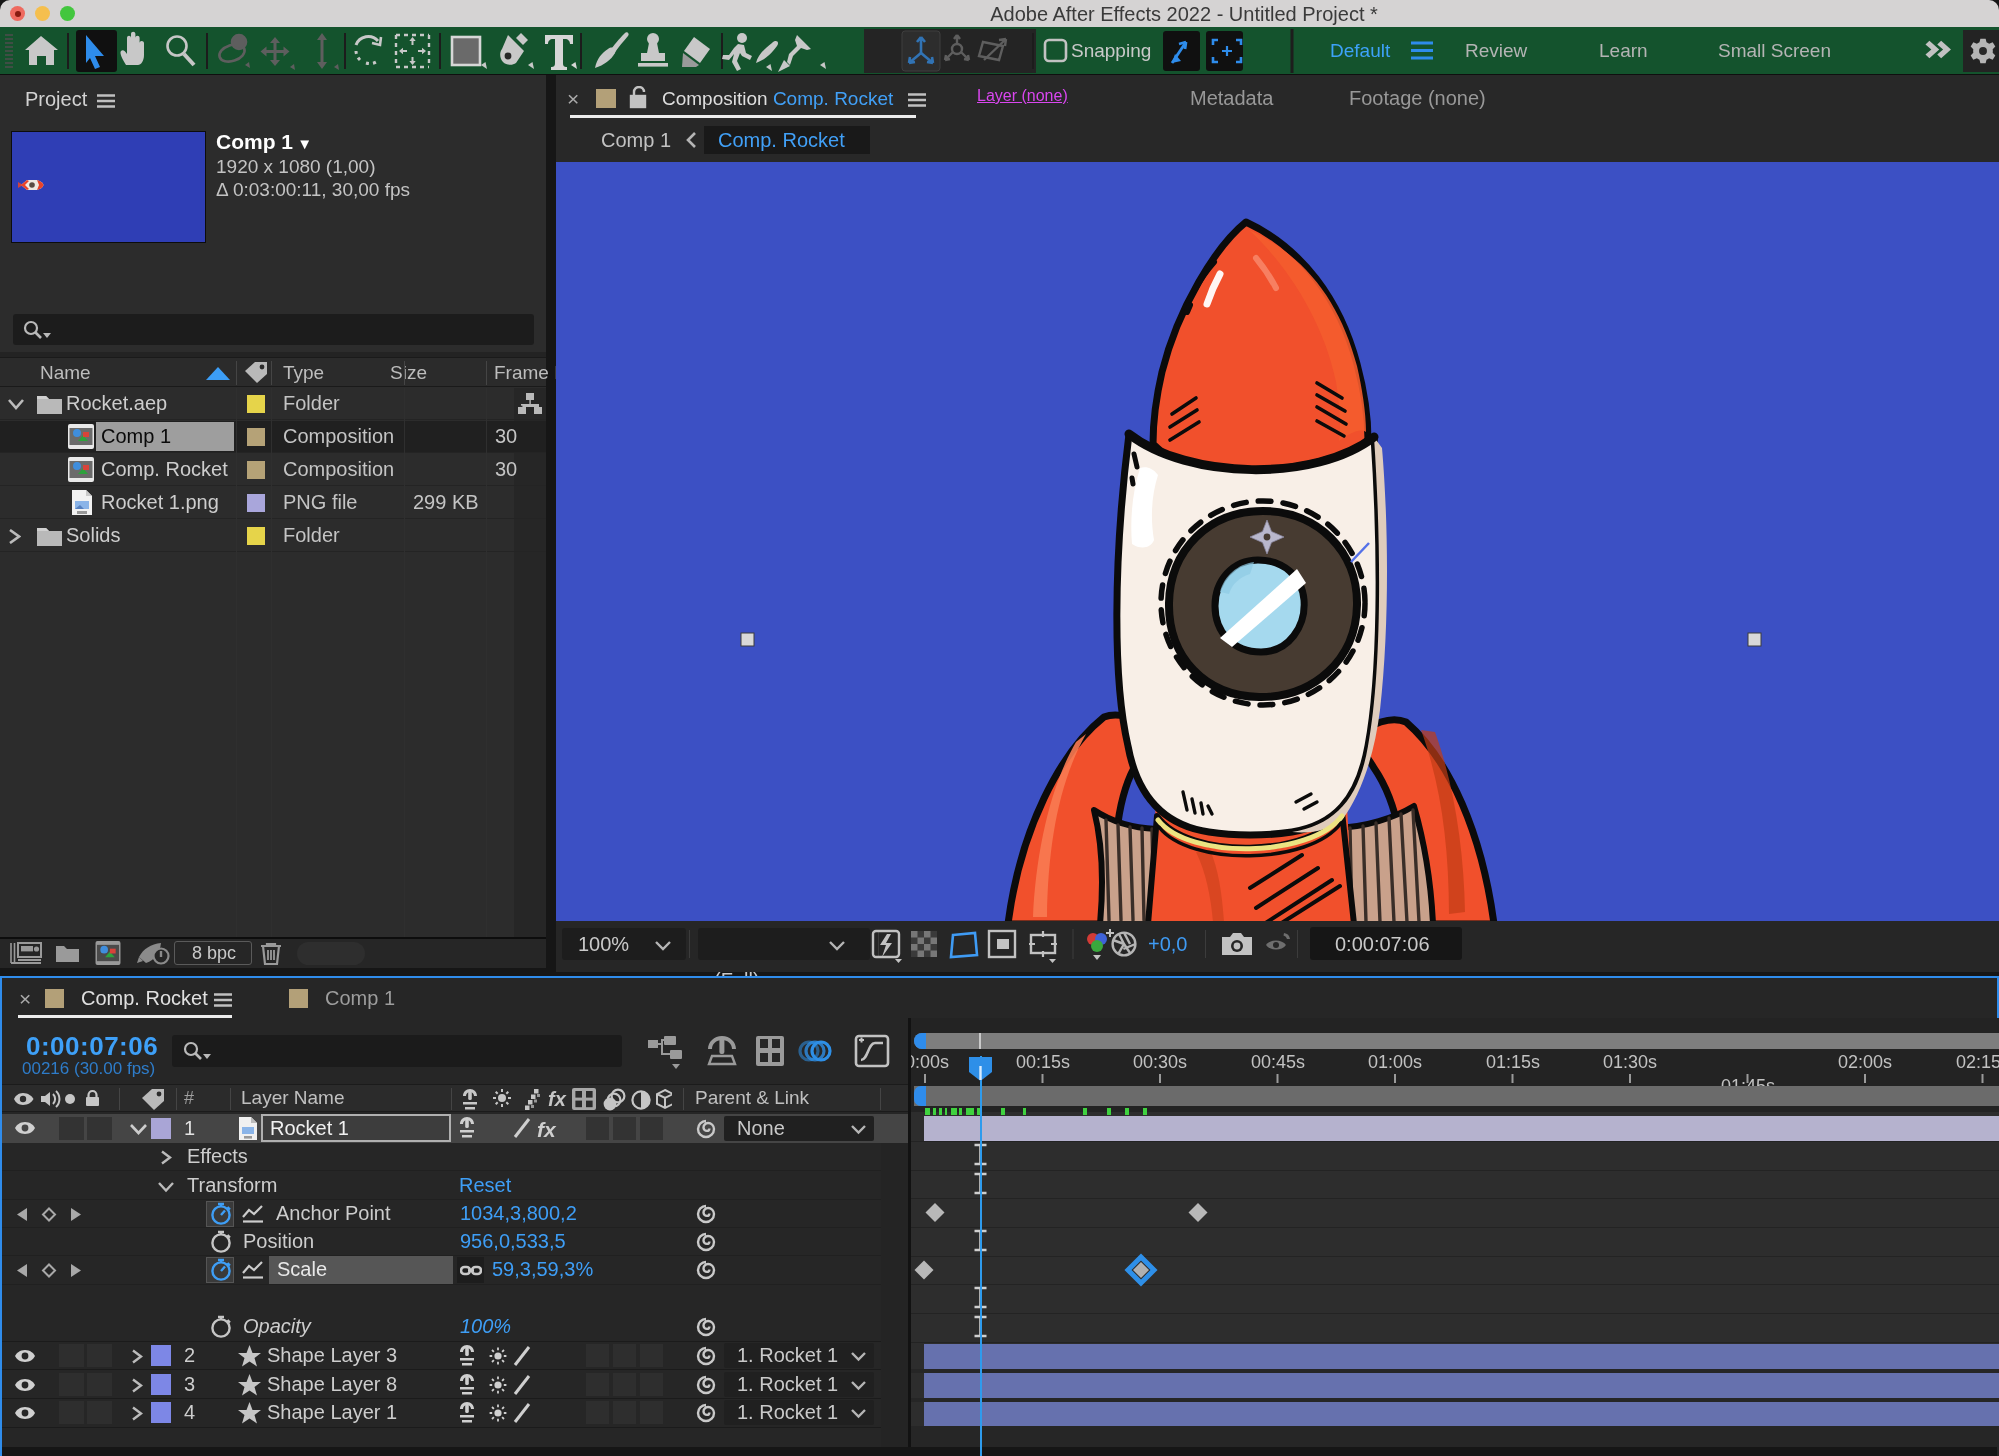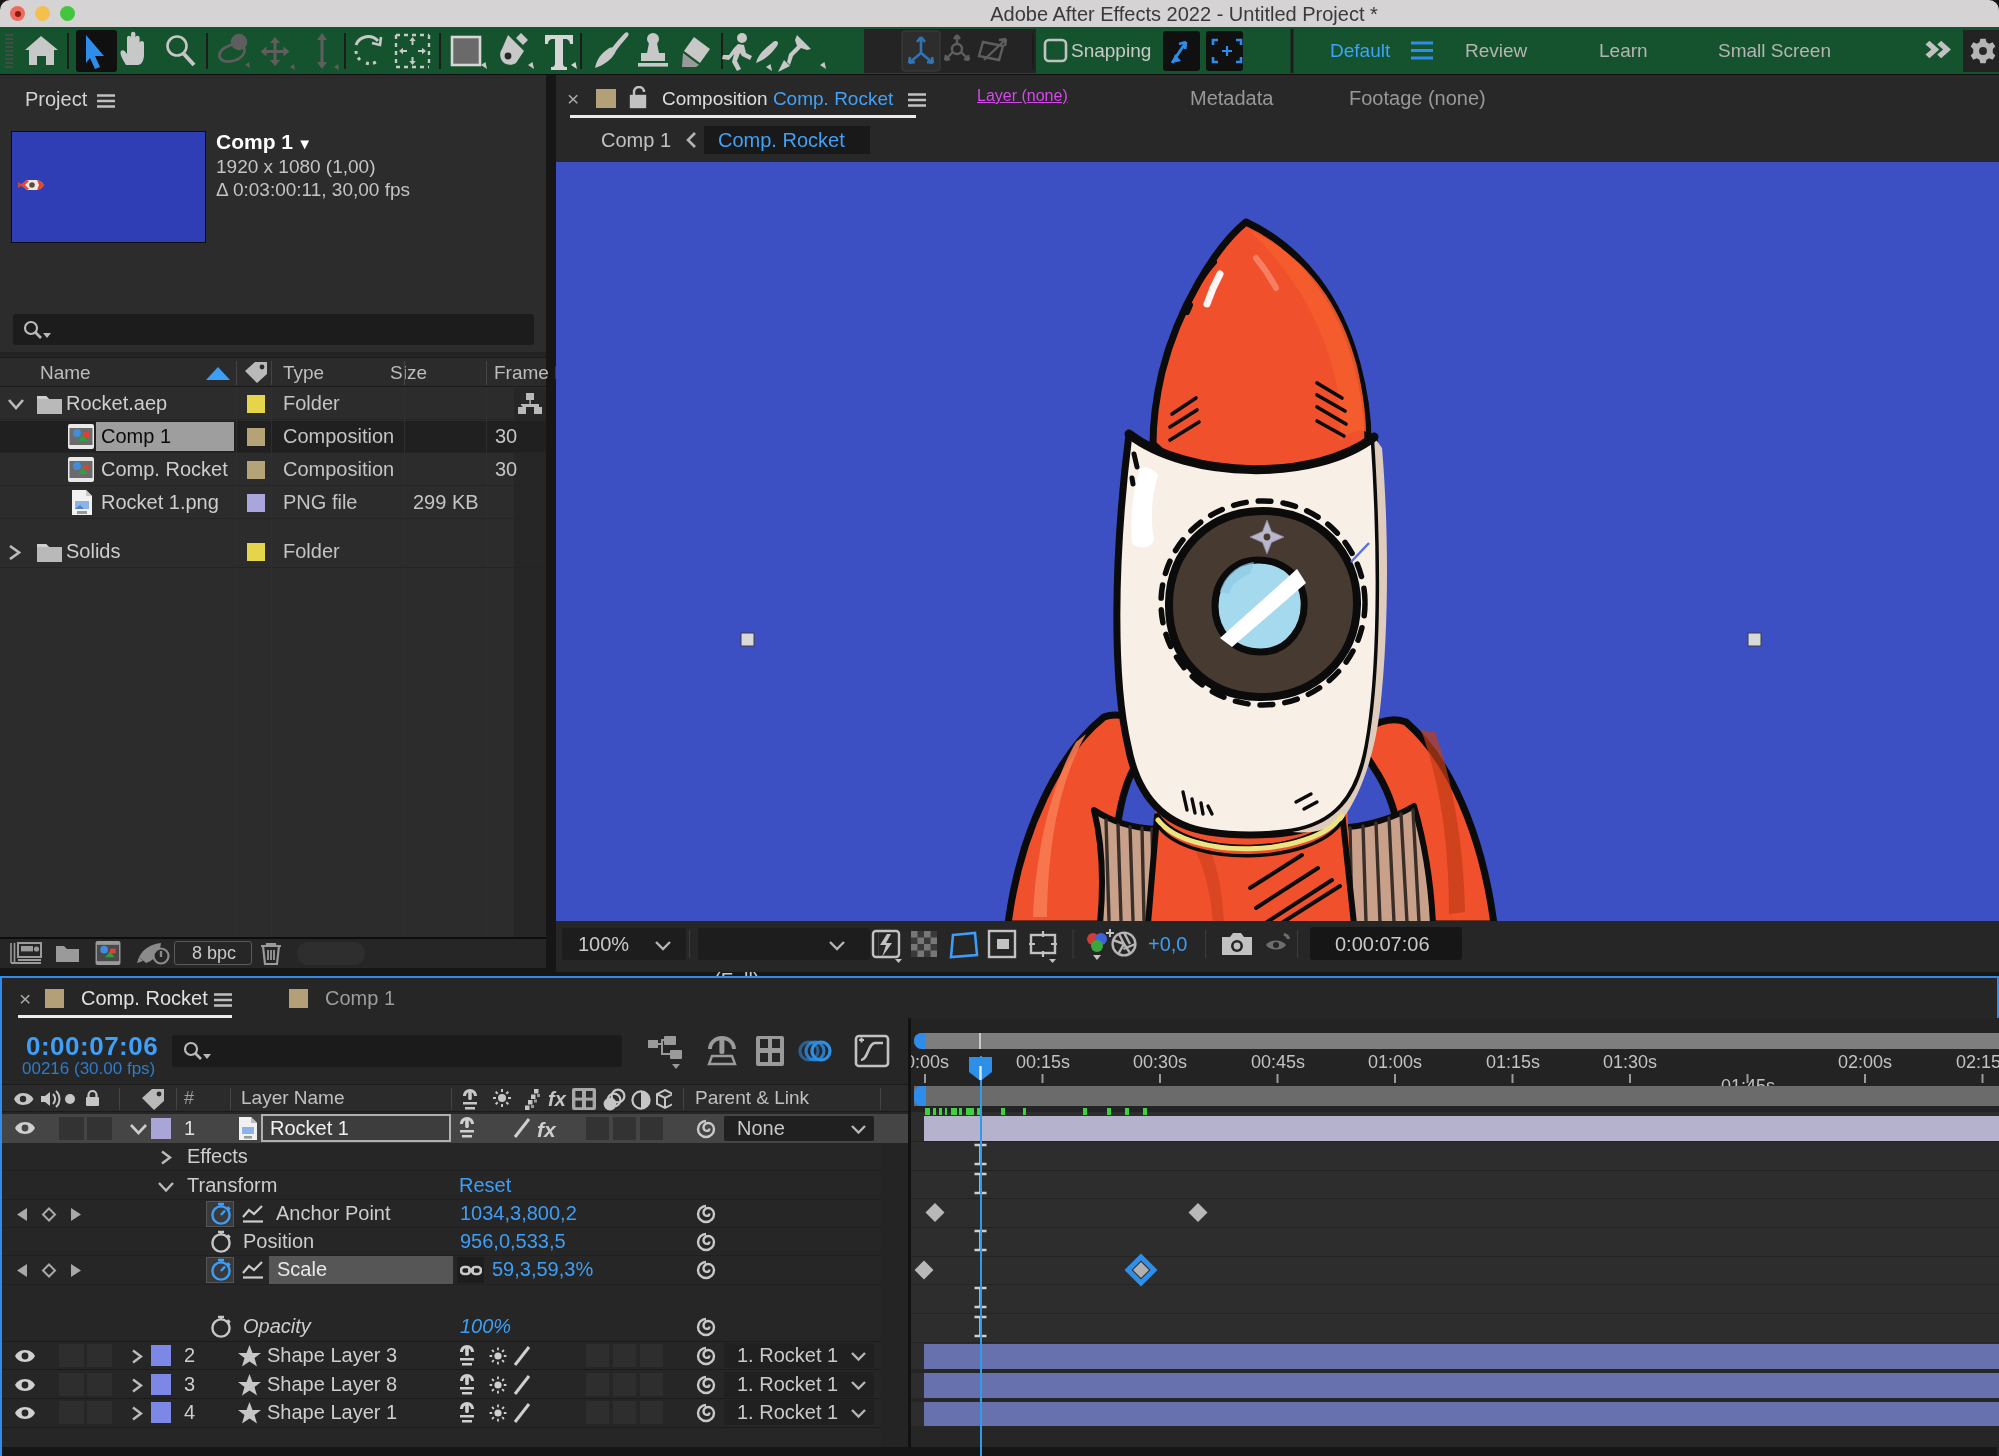--- a/index.html
+++ b/index.html
@@ -316,21 +316,21 @@
           <rect x="4" y="12" width="14" height="8" fill="#8ab4e8"></rect>
           <path d="M4 20 l5 -4 4 4z" fill="#5580c0"></path>
           <rect x="6" y="22" width="10" height="3" fill="#999"></rect>
         </svg>
         <div class="tx" style="left:101px;top:4px;font-size:20px;color:#cdcdcd;">Rocket 1.png</div>
         <div class="a" style="left:247px;top:7px;width:18px;height:18px;background:#a9a6db;"></div>
         <div class="tx" style="left:283px;top:4px;font-size:20px;color:#c4c4c4;">PNG file</div>
         <div class="tx" style="left:413px;top:4px;font-size:20px;color:#c4c4c4;">299 KB</div>
       </div>
 
-      <div class="a" style="left:0;top:148px;width:546px;height:32px;border-bottom:1px solid #242424;">
+      <div class="a" style="left:0;top:132px;width:546px;height:32px;border-bottom:1px solid #242424;">
         <svg class="a" style="left:8px;top:9px;" width="13" height="15">
             <path d="M2 1 L11 7.5 L2 14" fill="none" stroke="#bbb" stroke-width="2.6"></path>
           </svg>
         <svg class="a" style="left:36px;top:4px;" width="27" height="23" viewBox="0 0 27 23">
             <path d="M1 4 h9 l3 3 h13 v15 h-25 z" fill="#b9b9b9"></path>
             <path d="M1 4 h9 l3 3 h-12 z" fill="#d0d0d0"></path>
           </svg>
         <div class="tx" style="left:66px;top:4px;font-size:20px;color:#cdcdcd;">Solids</div>
         <div class="a" style="left:247px;top:7px;width:18px;height:18px;background:#e6d44a;"></div>
         <div class="tx" style="left:283px;top:4px;font-size:20px;color:#c4c4c4;">Folder</div>

